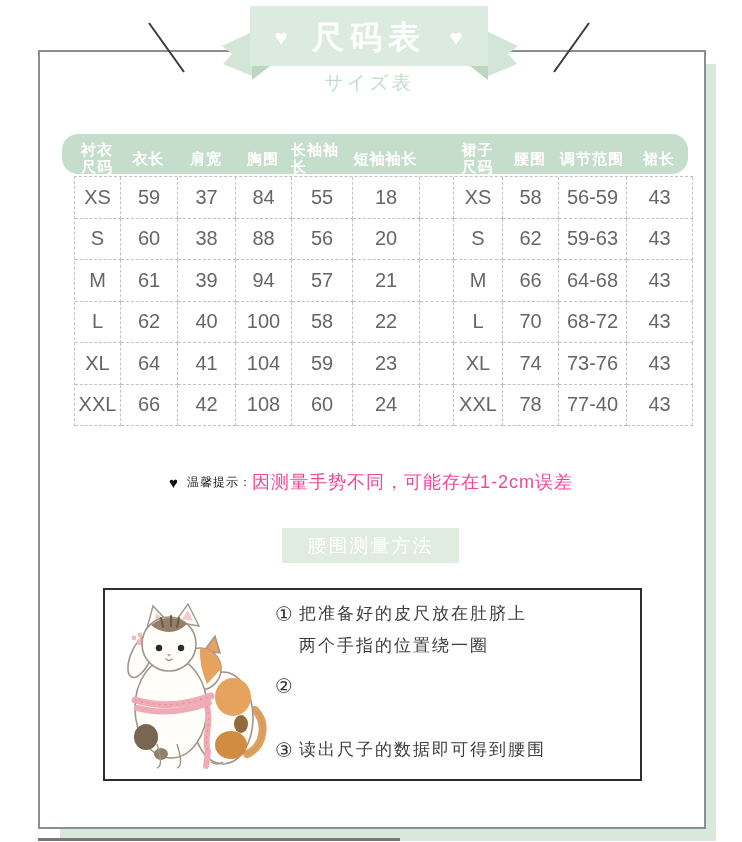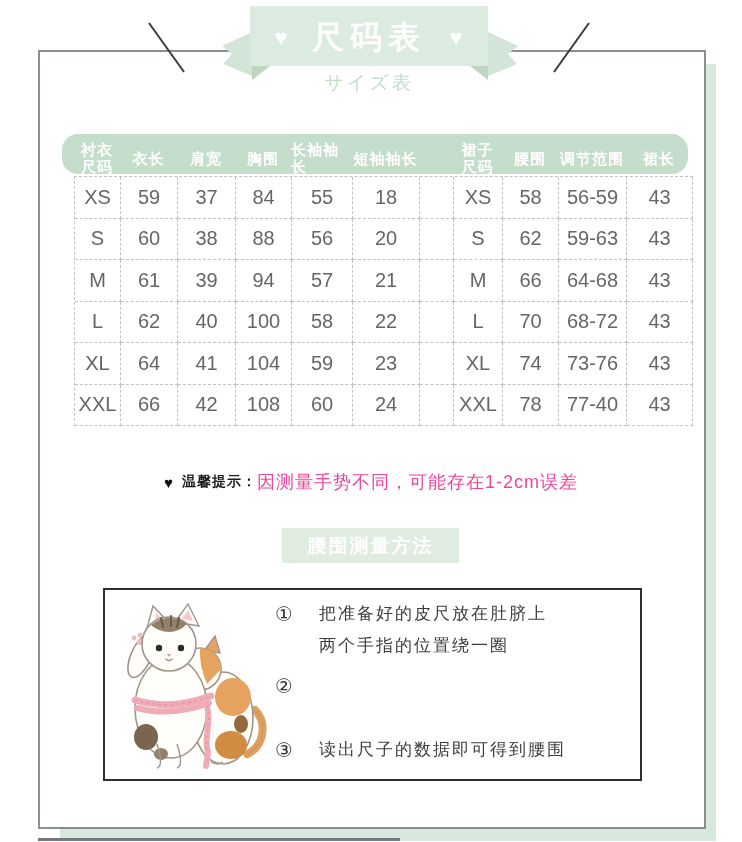--- a/index.html
+++ b/index.html
@@ -28,33 +28,33 @@
   .size-grid{position:absolute;left:74px;top:176px;width:618px;z-index:2;
              display:grid;grid-template-columns:46px 57px 58px 56px 61px 67px 34px 49px 56px 68px 66px;
              grid-auto-rows:41.5px;border-left:1px dashed #c2c2c2;border-top:1px dashed #c2c2c2;}
   .bcell{display:flex;align-items:center;justify-content:center;
          border-right:1px dashed #c2c2c2;border-bottom:1px dashed #c2c2c2;
          font-size:20px;color:#666;}
   
   .tip{position:absolute;left:0;top:470px;width:742px;display:flex;align-items:center;
        justify-content:center;z-index:2;}
   .tip .heart{font-size:15px;color:#111;margin-right:9px;}
-  .tip .bold{font-size:14px;font-weight:bold;color:#1a1a1a;letter-spacing:1px;}
+  .tip .bold{font-size:12px;font-weight:normal;color:#1a1a1a;letter-spacing:1px;}
   .tip .rest{font-size:18px;color:#ec4899;letter-spacing:1px;}
   
   .section-title{position:absolute;left:282px;top:528px;width:177px;height:35px;background:#dfecdf;
                  display:flex;align-items:center;justify-content:center;color:#fff;
-                 font-size:19px;font-weight:bold;letter-spacing:2px;z-index:2;}
+                 font-size:19px;font-weight:normal;letter-spacing:2px;z-index:2;}
   
   .instr-box{position:absolute;left:103px;top:588px;width:539px;height:193px;box-sizing:border-box;
              border:2px solid #2e2e2e;background:#fff;z-index:2;}
   .cats{position:absolute;left:14px;top:6px;width:152px;height:176px;}
   .instr-item{position:absolute;left:170px;display:flex;}
   .instr-item .num{font-size:20px;color:#333;line-height:32px;width:24px;flex:0 0 24px;}
-  .instr-item .lines{font-size:17px;color:#3d3d3d;line-height:32px;letter-spacing:2px;margin-left:20px;}
+  .instr-item .lines{font-size:17px;color:#3d3d3d;line-height:32px;letter-spacing:2px;margin-left:0;}
   .i1{top:8px;} .i2{top:80px;} .i3{top:144px;}
 </style>
 </head>
 <body>
 
 <div class="page">
 
   <div class="shadow"></div>
   <div class="frame"></div>
   <div class="bottom-line"></div>

